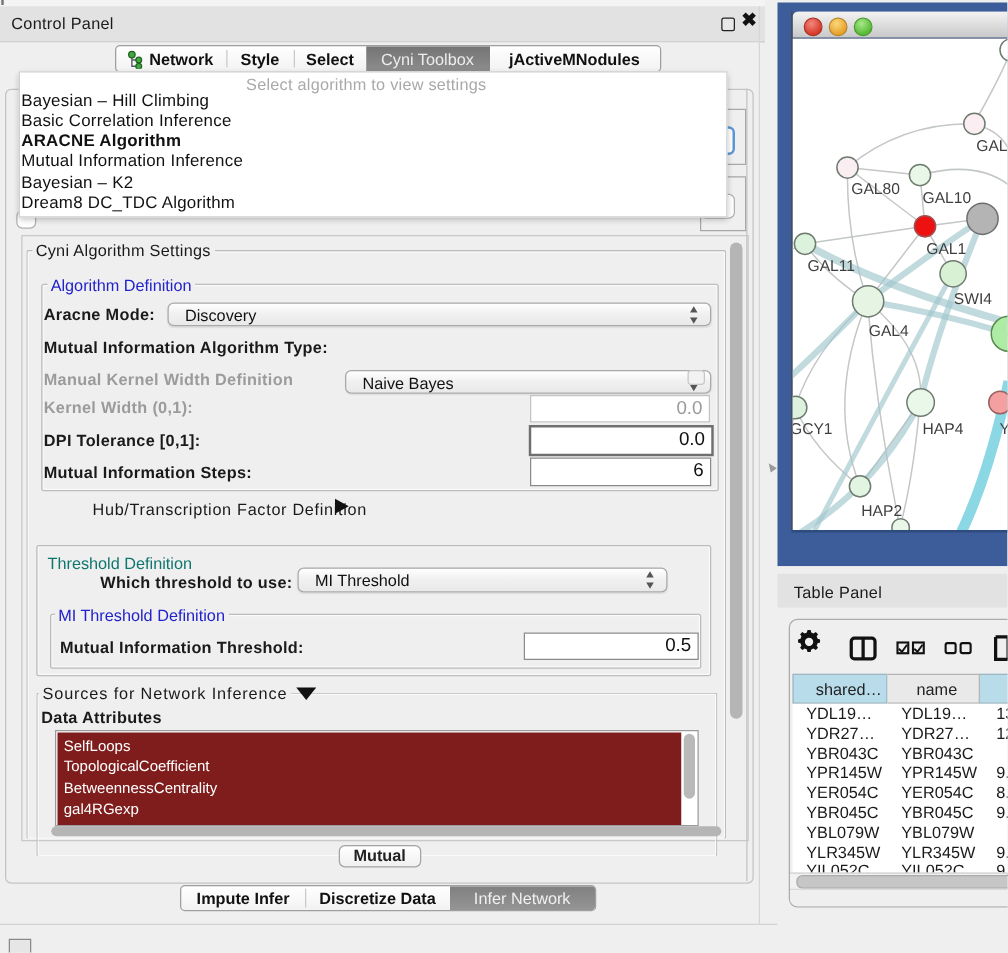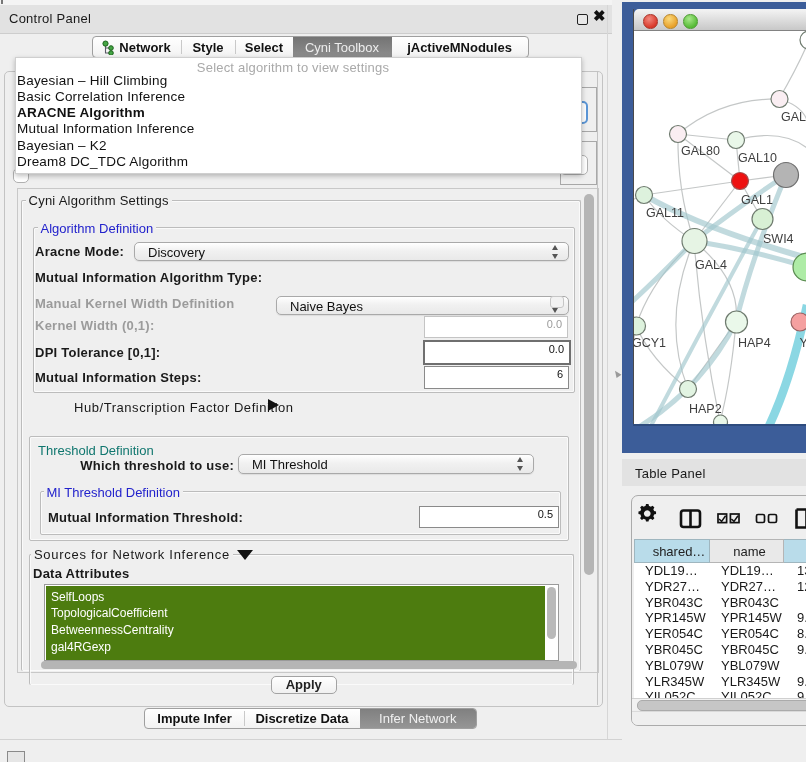--- a/index.html
+++ b/index.html
@@ -8,21 +8,21 @@
 .abs{position:absolute;}
 .b{font-weight:bold;}
 .lbl{font-size:13px;color:#1a1a1a;letter-spacing:0.25px;}
 .glbl{font-size:13px;color:#9b9b9b;font-weight:bold;letter-spacing:0.25px;}
 .combo{position:absolute;border:1px solid #a9a9a9;border-radius:5px;
   background:linear-gradient(#ffffff,#f1f1f1 45%,#e9e9e9);box-shadow:0 1px 1px rgba(0,0,0,0.08);}
 .combo .ct{position:absolute;left:13px;top:2px;font-size:13px;color:#111;}
 .stepper{position:absolute;right:8px;top:50%;width:9px;height:14px;margin-top:-7px;}
 .stepper:before{content:"";position:absolute;left:1px;top:0;border-left:3.5px solid transparent;border-right:3.5px solid transparent;border-bottom:5px solid #555;}
 .stepper:after{content:"";position:absolute;left:1px;bottom:0;border-left:3.5px solid transparent;border-right:3.5px solid transparent;border-top:5px solid #555;}
-.field{position:absolute;background:#fff;font-size:11px;text-align:right;}
+.field{position:absolute;background:#fff;font-size:15px;text-align:right;}
 .gbox{position:absolute;border:1px solid #bcbcbc;border-radius:2px;box-shadow:inset 0 0 0 1px rgba(255,255,255,0.7);}
 .gtitle{position:absolute;background:#efefef;padding:0 3px;font-size:13px;line-height:13px;}
 .tri-r{display:inline-block;width:0;height:0;border-top:6.5px solid transparent;border-bottom:6.5px solid transparent;border-left:11px solid #111;}
 .tri-d{display:inline-block;width:0;height:0;border-left:8.5px solid transparent;border-right:8.5px solid transparent;border-top:10px solid #111;}
 .seg{position:absolute;height:100%;display:flex;align-items:center;justify-content:center;font-size:13px;color:#111;}
 </style>
 </head>
 <body>
 
 <div id="tick" class="abs" style="left:1px;top:0;width:2px;height:4px;background:#777;z-index:3;"></div>
@@ -105,21 +105,21 @@
 
   <div class="abs lbl b" style="left:48px;top:510px;">Mutual Information Threshold:</div>
   <div class="field" style="left:419px;top:506px;width:133px;height:19px;border:1px solid #8a8a8a;color:#111;padding:1px 5px 0 0;">0.5</div>
 
   <div class="gbox" style="left:29px;top:554px;width:543px;height:130px;border-bottom:none;"></div>
   <div class="gtitle lbl" style="left:31px;top:548px;letter-spacing:0.7px;">Sources for Network Inference</div>
   <div class="abs tri-d" style="left:237px;top:550px;"></div>
   <div class="abs lbl b" style="left:33px;top:566px;">Data Attributes</div>
 
   <div class="abs" style="left:44px;top:584px;width:513px;height:75px;border:1px solid #9a9a9a;background:#fff;overflow:hidden;">
-    <div class="abs" style="left:1px;top:1px;width:494px;height:80px;background:#4d7c0f;color:#fff;font-size:12px;line-height:16.9px;padding:2.5px 0 0 5px;">
+    <div class="abs" style="left:1px;top:1px;width:494px;height:80px;background:#7f1d1d;color:#fff;font-size:12px;line-height:16.9px;padding:2.5px 0 0 5px;">
       SelfLoops<br>TopologicalCoefficient<br>BetweennessCentrality<br>gal4RGexp
     </div>
     <div class="abs" style="right:2px;top:2px;width:9px;height:52px;background:#b9b9b9;border-radius:5px;"></div>
   </div>
 
   <div class="abs" style="left:41px;top:661px;width:536px;height:8px;background:#b5b5b5;border-radius:4px;"></div>
 </div>
 
 <div class="abs" style="left:583.5px;top:194px;width:10px;height:381px;background:#b5b5b5;border-radius:5px;"></div>
 
@@ -132,21 +132,21 @@
 <div class="abs" style="left:15px;top:57px;width:565px;height:115px;background:#fff;border:1px solid #cfcfcf;box-shadow:0 2px 5px rgba(0,0,0,0.25);z-index:30;">
   <div class="abs" style="left:0;top:2px;width:554px;text-align:center;font-size:13px;color:#a9a9a9;letter-spacing:0.2px;">Select algorithm to view settings</div>
   <div class="abs" style="left:1px;top:14.5px;font-size:13.5px;color:#111;line-height:16.3px;white-space:pre;letter-spacing:0.2px;">Bayesian – Hill Climbing
 Basic Correlation Inference
 <b>ARACNE Algorithm</b>
 Mutual Information Inference
 Bayesian – K2
 Dream8 DC_TDC Algorithm</div>
 </div>
 
-<div class="abs" style="left:270.5px;top:675.5px;width:64.5px;height:16.5px;border:1px solid #a3a3a3;border-radius:5px;background:linear-gradient(#ffffff,#f0f0f0);text-align:center;font-size:13px;font-weight:bold;color:#222;line-height:16px;z-index:5;">Apply</div>
+<div class="abs" style="left:270.5px;top:675.5px;width:64.5px;height:16.5px;border:1px solid #a3a3a3;border-radius:5px;background:linear-gradient(#ffffff,#f0f0f0);text-align:center;font-size:13px;font-weight:bold;color:#222;line-height:16px;z-index:5;">Mutual</div>
 
 <div class="abs" style="left:144px;top:707.5px;width:331px;height:19px;border:1px solid #9f9f9f;border-radius:4px;background:linear-gradient(#ffffff,#f2f2f2);overflow:hidden;z-index:5;">
   <div class="seg b" style="left:0;width:99px;">Impute Infer</div>
   <div class="abs" style="left:99px;top:2px;width:1px;height:15px;background:#c9c9c9;"></div>
   <div class="seg b" style="left:100px;width:114px;">Discretize Data</div>
   <div class="seg" style="left:214.5px;width:116.5px;background:linear-gradient(#808080,#959595);color:#f0f0f0;">Infer Network</div>
 </div>
 
 <div class="abs" style="left:0;top:739px;width:630px;height:1px;background:#d2d2d2;"></div>
 <div class="abs" style="left:7px;top:751px;width:16px;height:11px;border:1px solid #8a8a8a;background:#e6e6e6;"></div>

